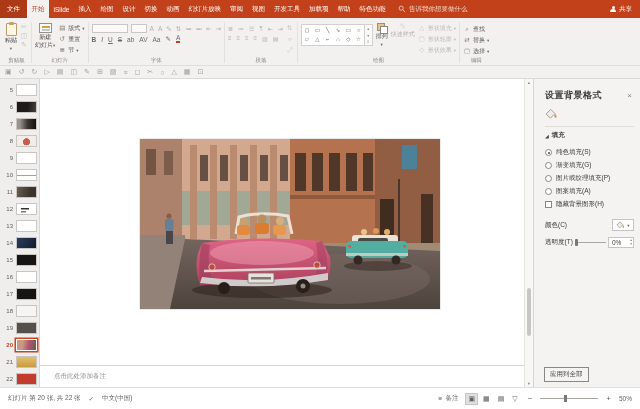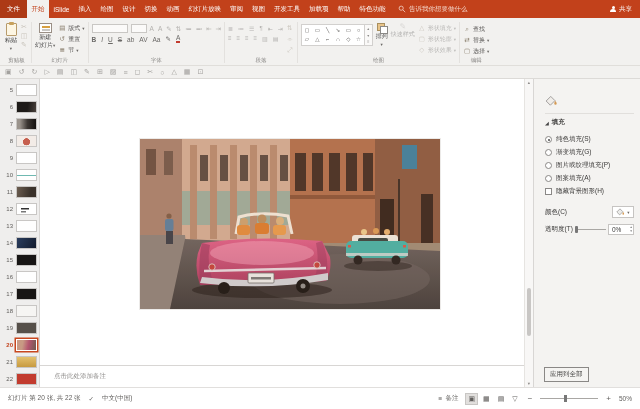--- a/index.html
+++ b/index.html
@@ -593,20 +593,24 @@
       </div>
     </div>
 
     <div class="vscroll">
       <span>▴</span>
       <span class="vthumb"></span>
       <span>▾</span>
     </div>
 
     <div class="panel">
+      <div class="panel-title-row">
+        <span class="panel-title">设置背景格式</span>
+        <span class="panel-close">×</span>
+      </div>
       <div class="bucket-row">
         <svg width="13" height="12" viewBox="0 0 17 14">
           <path d="M7.5 1 L13 6.5 L7 12.5 L1.5 7 Z" fill="#f0ede9" stroke="#8a8886" stroke-width="1"></path>
           <path d="M13 6.5 C14.5 8.2 15.3 9.3 15.3 10.4 a1.6 1.6 0 0 1 -3.2 0 c0-1.1 0.8-2.2 1.2-3.9 z" fill="#d49a54"></path>
         </svg>
       </div>
       <div class="fill-header">
         <span class="tri">◢</span>
         <span>填充</span>
       </div>

